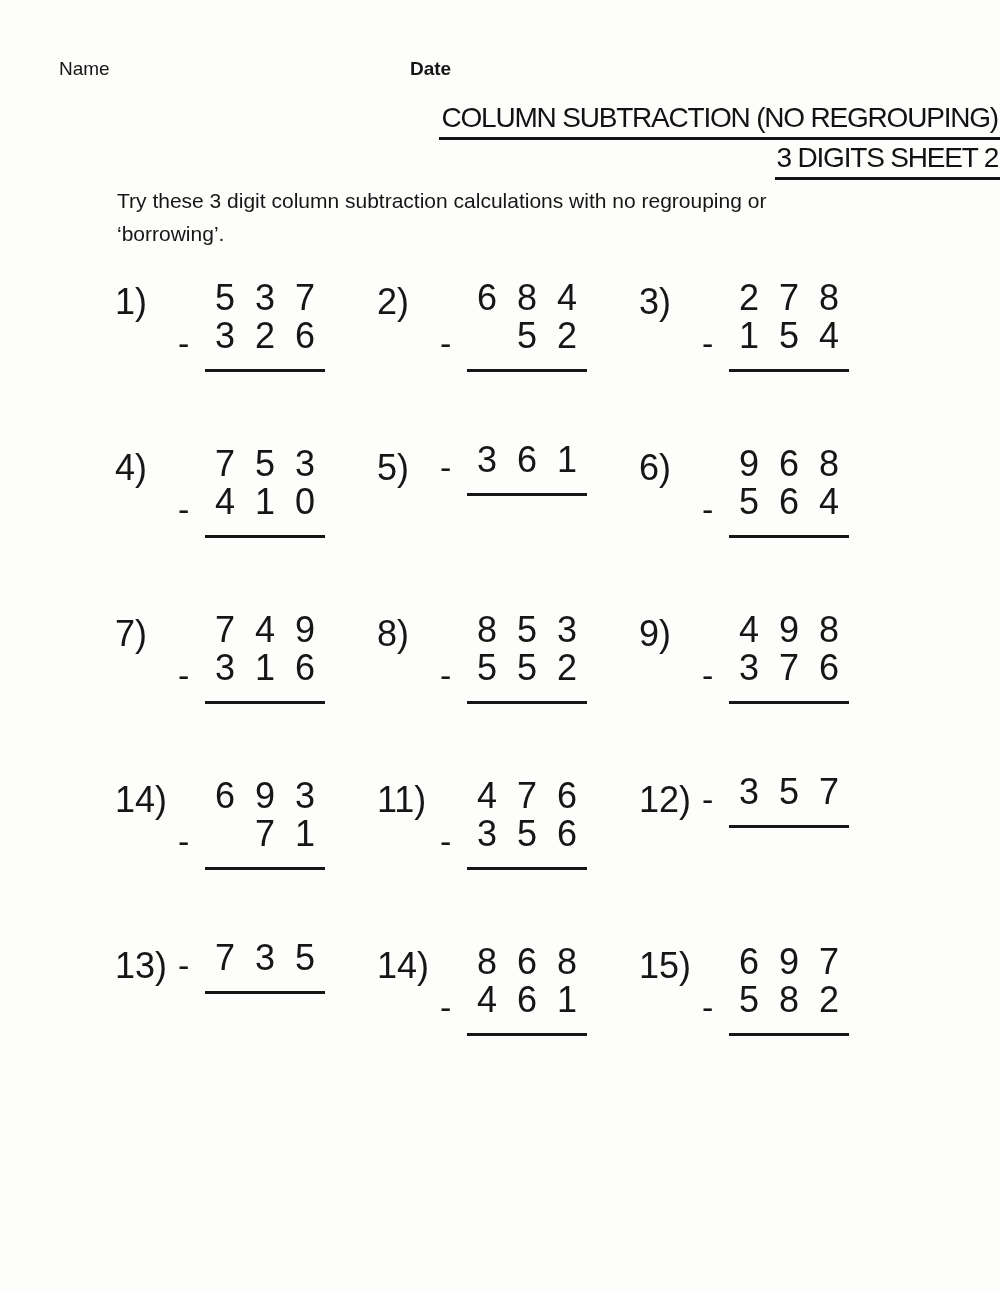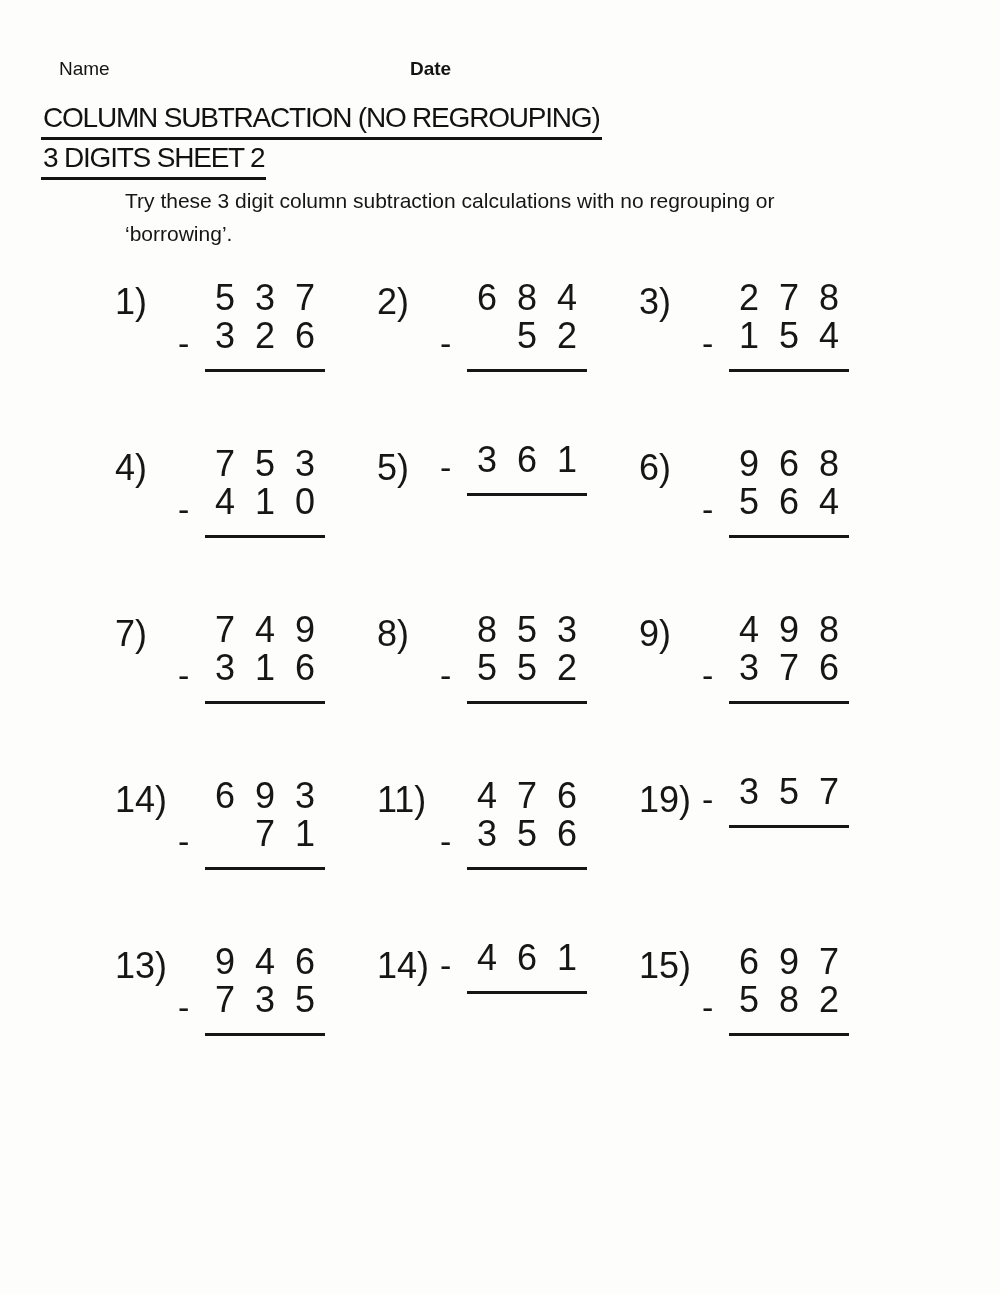--- a/index.html
+++ b/index.html
@@ -20,43 +20,41 @@
     top: 58px;
     font-size: 19px;
     color: #141414;
   }
   .name-label { left: 59px; }
   .date-label { left: 410px; font-weight: bold; }
 
   .title-line {
     position: absolute;
     left: 0; right: 0;
-    text-align: left;
-    padding-left: 41px;
+    text-align: right;
   }
   .title-line-1 { top: 102px; }
   .title-line-2 { top: 142px; }
   .title-text {
     display: inline-block;
     font-size: 28px;
     letter-spacing: -1.2px;
     color: #121212;
     border-bottom: 3px solid #121212;
     padding: 0 2px 3px 2px;
   }
 
   .instructions {
     position: absolute;
     left: 117px;
     top: 184px;
     width: 760px;
     font-size: 21px;
     line-height: 33px;
     color: #161616;
-    margin-left: 8px;
   }
 
   .problems-grid {
     position: absolute;
     left: 115px;
     top: 280px;
     width: 790px;
     display: grid;
     grid-template-columns: repeat(3, 262px);
     grid-template-rows: repeat(5, 166px);
@@ -260,46 +258,46 @@
         <span class="p-digits"><span class="slot">4</span><span class="slot">7</span><span class="slot">6</span></span>
       </div>
       <div class="p-row row-subtrahend">
         <span class="p-minus p-minus-sign">-</span>
         <span class="p-digits"><span class="slot">3</span><span class="slot">5</span><span class="slot">6</span></span>
       </div>
     </div>
   </div>
 
   <div class="problem">
-    <div class="p-num">19)</div>
+    <div class="p-num">12)</div>
     <div class="p-body">
       <div class="p-row row-subtrahend">
         <span class="p-minus p-minus-sign">-</span>
         <span class="p-digits"><span class="slot">3</span><span class="slot">5</span><span class="slot">7</span></span>
       </div>
     </div>
   </div>
 
   <div class="problem">
     <div class="p-num">13)</div>
     <div class="p-body">
-      <div class="p-row row-minuend">
-        <span class="p-minus"></span>
-        <span class="p-digits"><span class="slot">9</span><span class="slot">4</span><span class="slot">6</span></span>
-      </div>
       <div class="p-row row-subtrahend">
         <span class="p-minus p-minus-sign">-</span>
         <span class="p-digits"><span class="slot">7</span><span class="slot">3</span><span class="slot">5</span></span>
       </div>
     </div>
   </div>
 
   <div class="problem">
     <div class="p-num">14)</div>
     <div class="p-body">
+      <div class="p-row row-minuend">
+        <span class="p-minus"></span>
+        <span class="p-digits"><span class="slot">8</span><span class="slot">6</span><span class="slot">8</span></span>
+      </div>
       <div class="p-row row-subtrahend">
         <span class="p-minus p-minus-sign">-</span>
         <span class="p-digits"><span class="slot">4</span><span class="slot">6</span><span class="slot">1</span></span>
       </div>
     </div>
   </div>
 
   <div class="problem">
     <div class="p-num">15)</div>
     <div class="p-body">

